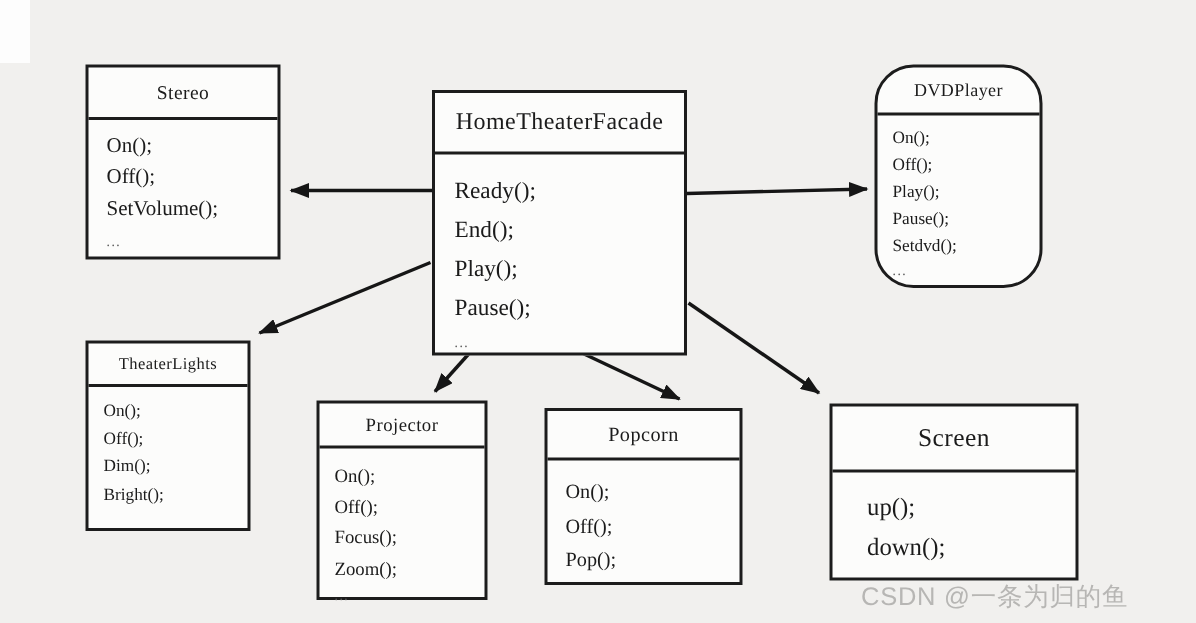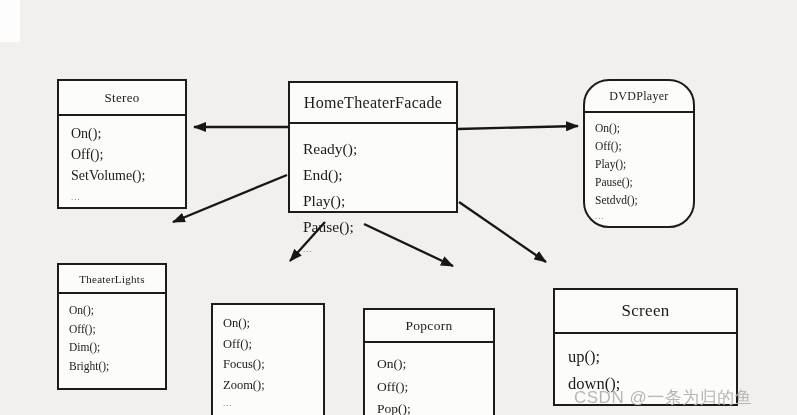--- a/index.html
+++ b/index.html
@@ -15,21 +15,21 @@
   .corner-patch{
     position:absolute;left:0;top:0;width:20px;height:42px;
     background:#fdfdfd;
   }
   
   .uml-box{
     position:absolute;
     background:#fcfcfb;
     border:2px solid #1c1c1c;
     box-sizing:border-box;
-    display:flex;flex-direction:column;margin-top:36px;
+    display:flex;flex-direction:column;
   }
   .uml-title{
     border-bottom:2px solid #1c1c1c;
     display:flex;align-items:center;justify-content:center;
     text-align:center;
     flex:0 0 auto;
     letter-spacing:.3px;
   }
   .uml-methods{
     flex:1 1 auto;
@@ -38,21 +38,21 @@
   .m-line{white-space:nowrap;}
   .ellipsis-line{
     font-size:9px;color:#5a5a5a;letter-spacing:1px;line-height:10px;margin-top:6px;
   }
 
   
   #box-stereo   {left:57px;  top:43px;  width:130px; height:130px;}
   #box-stereo .uml-title{height:33px;font-size:13px;}
   #box-stereo .uml-methods{padding:7px 0 0 12px;font-size:14px;line-height:21px;}
 
-  #box-facade   {left:288px; top:45px;  width:170px; height:132px;}
+  #box-facade   {left:288px; top:60px;  width:170px; height:177px;}
   #box-facade .uml-title{height:39px;font-size:16px;}
   #box-facade .uml-methods{padding:12px 0 0 13px;font-size:15.5px;line-height:26px;}
   #box-facade .ellipsis-line{margin-top:4px;}
 
   #box-dvd      {left:583px; top:43px;  width:112px; height:149px;border-radius:26px;}
   #box-dvd .uml-title{height:30px;font-size:12px;}
   #box-dvd .uml-methods{padding:6px 0 0 10px;font-size:11.5px;line-height:18px;}
   #box-dvd .ellipsis-line{margin-top:2px;}
 
   #box-lights   {left:57px;  top:227px; width:110px; height:127px;}
@@ -61,23 +61,23 @@
 
   #box-projector{left:211px; top:267px; width:114px; height:133px;}
   #box-projector .uml-title{height:28px;font-size:12.5px;}
   #box-projector .uml-methods{padding:8px 0 0 10px;font-size:12.5px;line-height:20.5px;}
   #box-projector .ellipsis-line{margin-top:3px;}
 
   #box-popcorn  {left:363px; top:272px; width:132px; height:118px;}
   #box-popcorn .uml-title{height:31px;font-size:13.5px;}
   #box-popcorn .uml-methods{padding:10px 0 0 12px;font-size:13.5px;line-height:22.5px;}
 
-  #box-screen   {left:553px; top:252px; width:185px; height:118px;border-width:2.5px;}
+  #box-screen   {left:553px; top:269px; width:166px; height:118px;border-width:2.5px;}
   #box-screen .uml-title{height:42px;font-size:17px;border-bottom-width:2.5px;}
-  #box-screen .uml-methods{padding:9px 0 0 13px;font-size:16.5px;line-height:27px;}
+  #box-screen .uml-methods{padding:9px 0 0 23px;font-size:16.5px;line-height:27px;}
 
   
   svg.arrows{position:absolute;left:0;top:0;width:797px;height:415px;pointer-events:none;}
   svg.arrows line{stroke:#161616;stroke-width:2.3px;}
 
   
   .watermark{
     position:absolute;left:574px;top:386px;width:220px;
     font-family:Liberation Sans, sans-serif;
     font-size:17px;color:#b7b6b4;letter-spacing:.5px;
@@ -142,20 +142,21 @@
     <div class="uml-title">TheaterLights</div>
     <div class="uml-methods">
       <div class="m-line">On();</div>
       <div class="m-line">Off();</div>
       <div class="m-line">Dim();</div>
       <div class="m-line">Bright();</div>
     </div>
   </div>
 
   <div class="uml-box" id="box-projector">
+    <div class="uml-title">Projector</div>
     <div class="uml-methods">
       <div class="m-line">On();</div>
       <div class="m-line">Off();</div>
       <div class="m-line">Focus();</div>
       <div class="m-line">Zoom();</div>
       <div class="m-line ellipsis-line">...</div>
     </div>
   </div>
 
   <div class="uml-box" id="box-popcorn">

